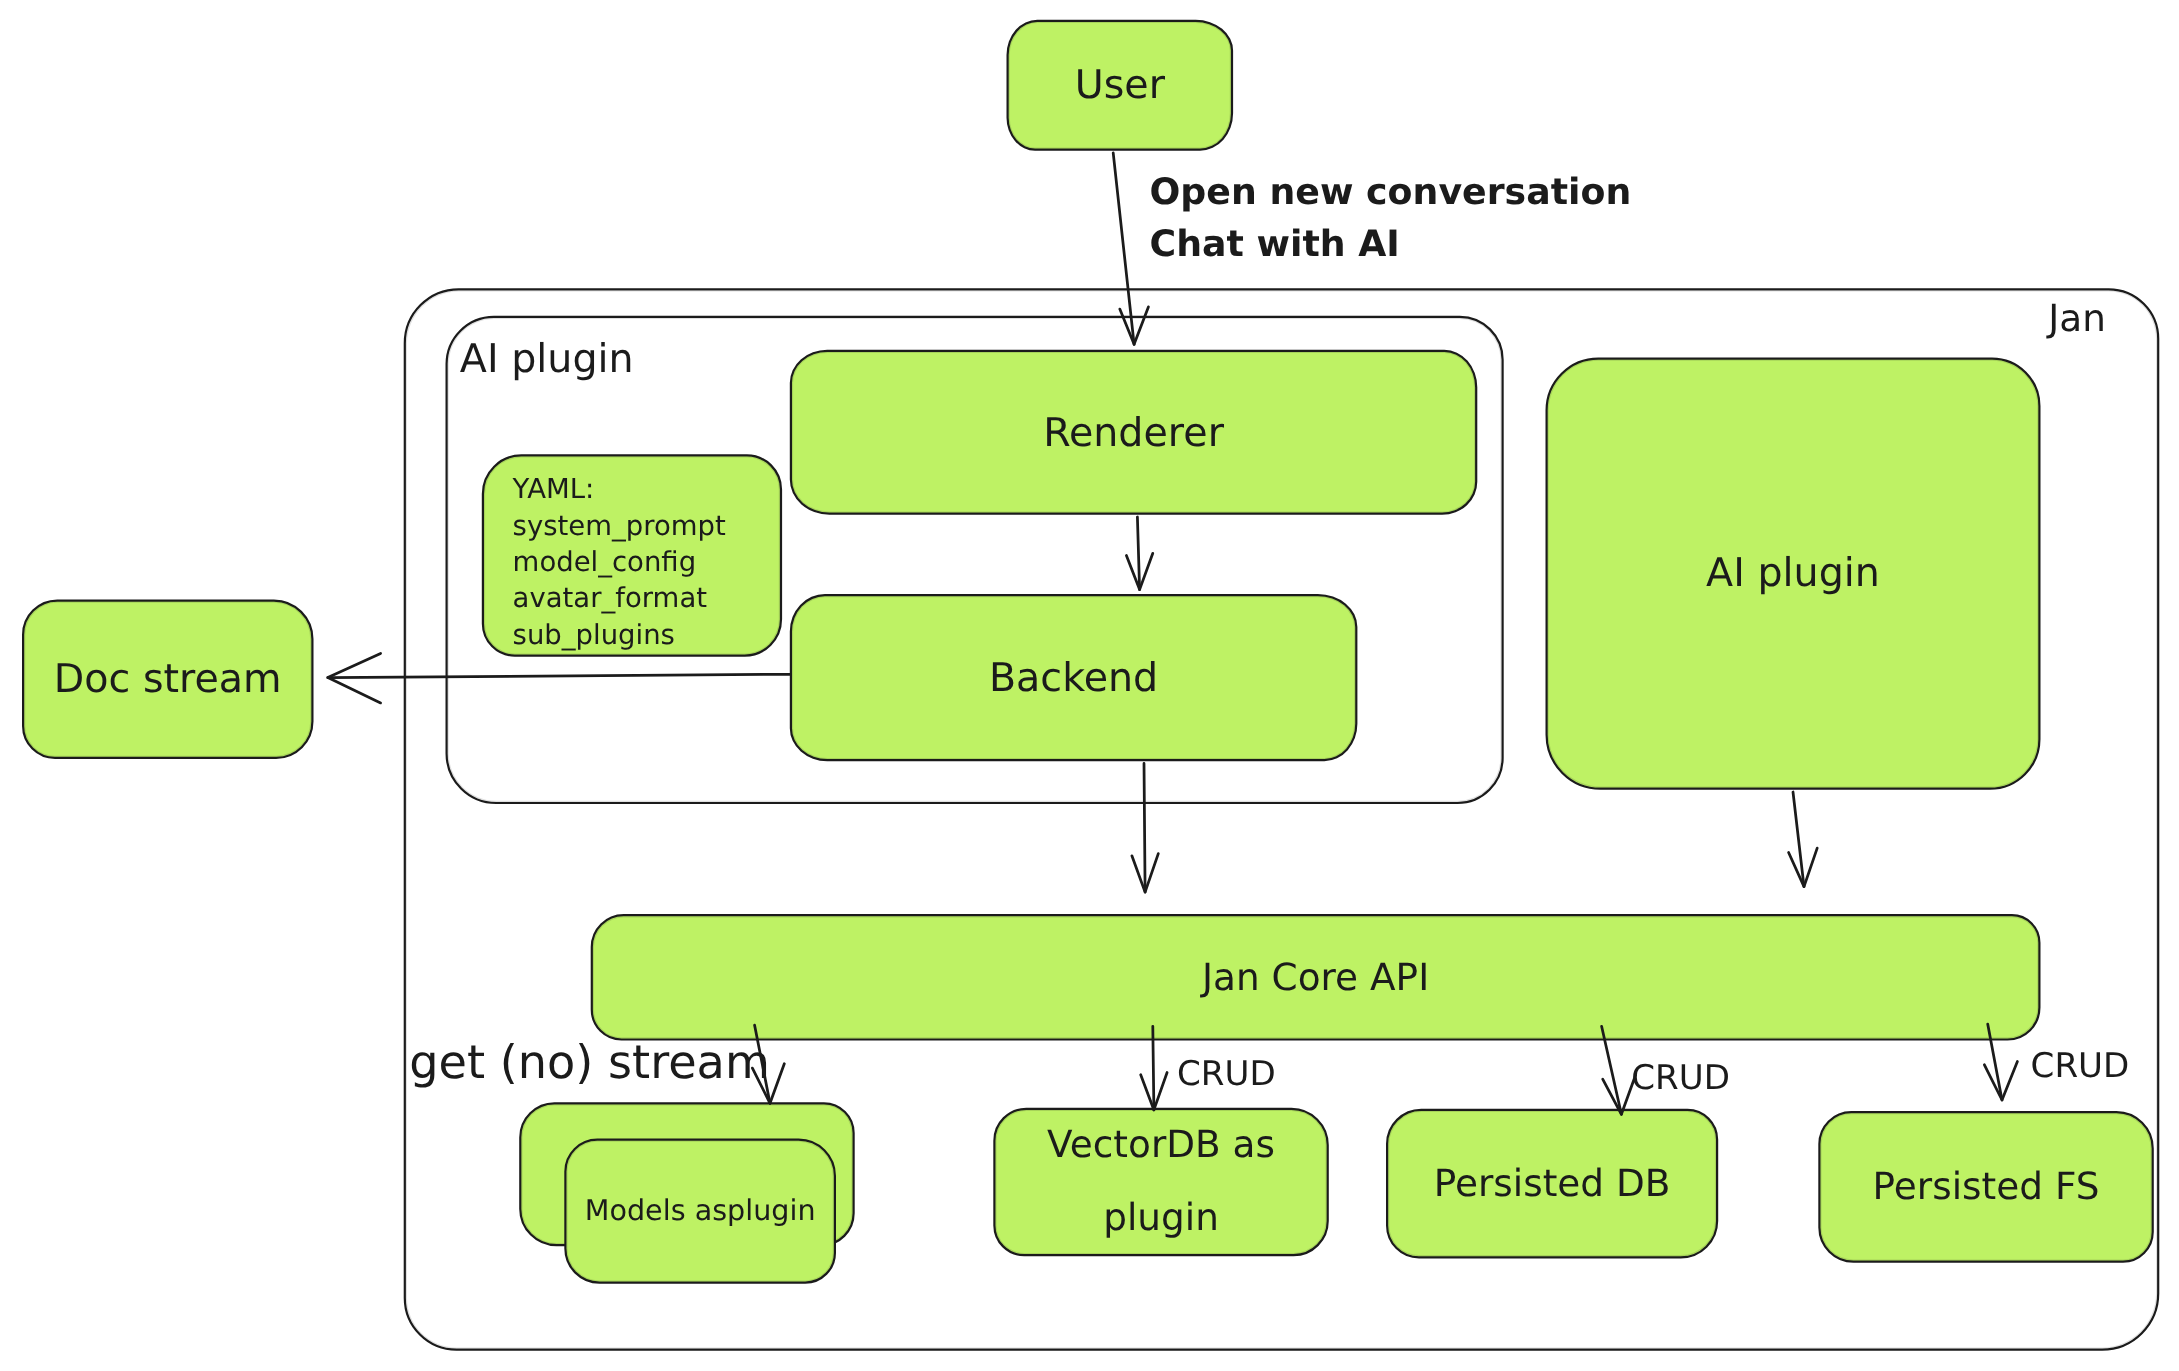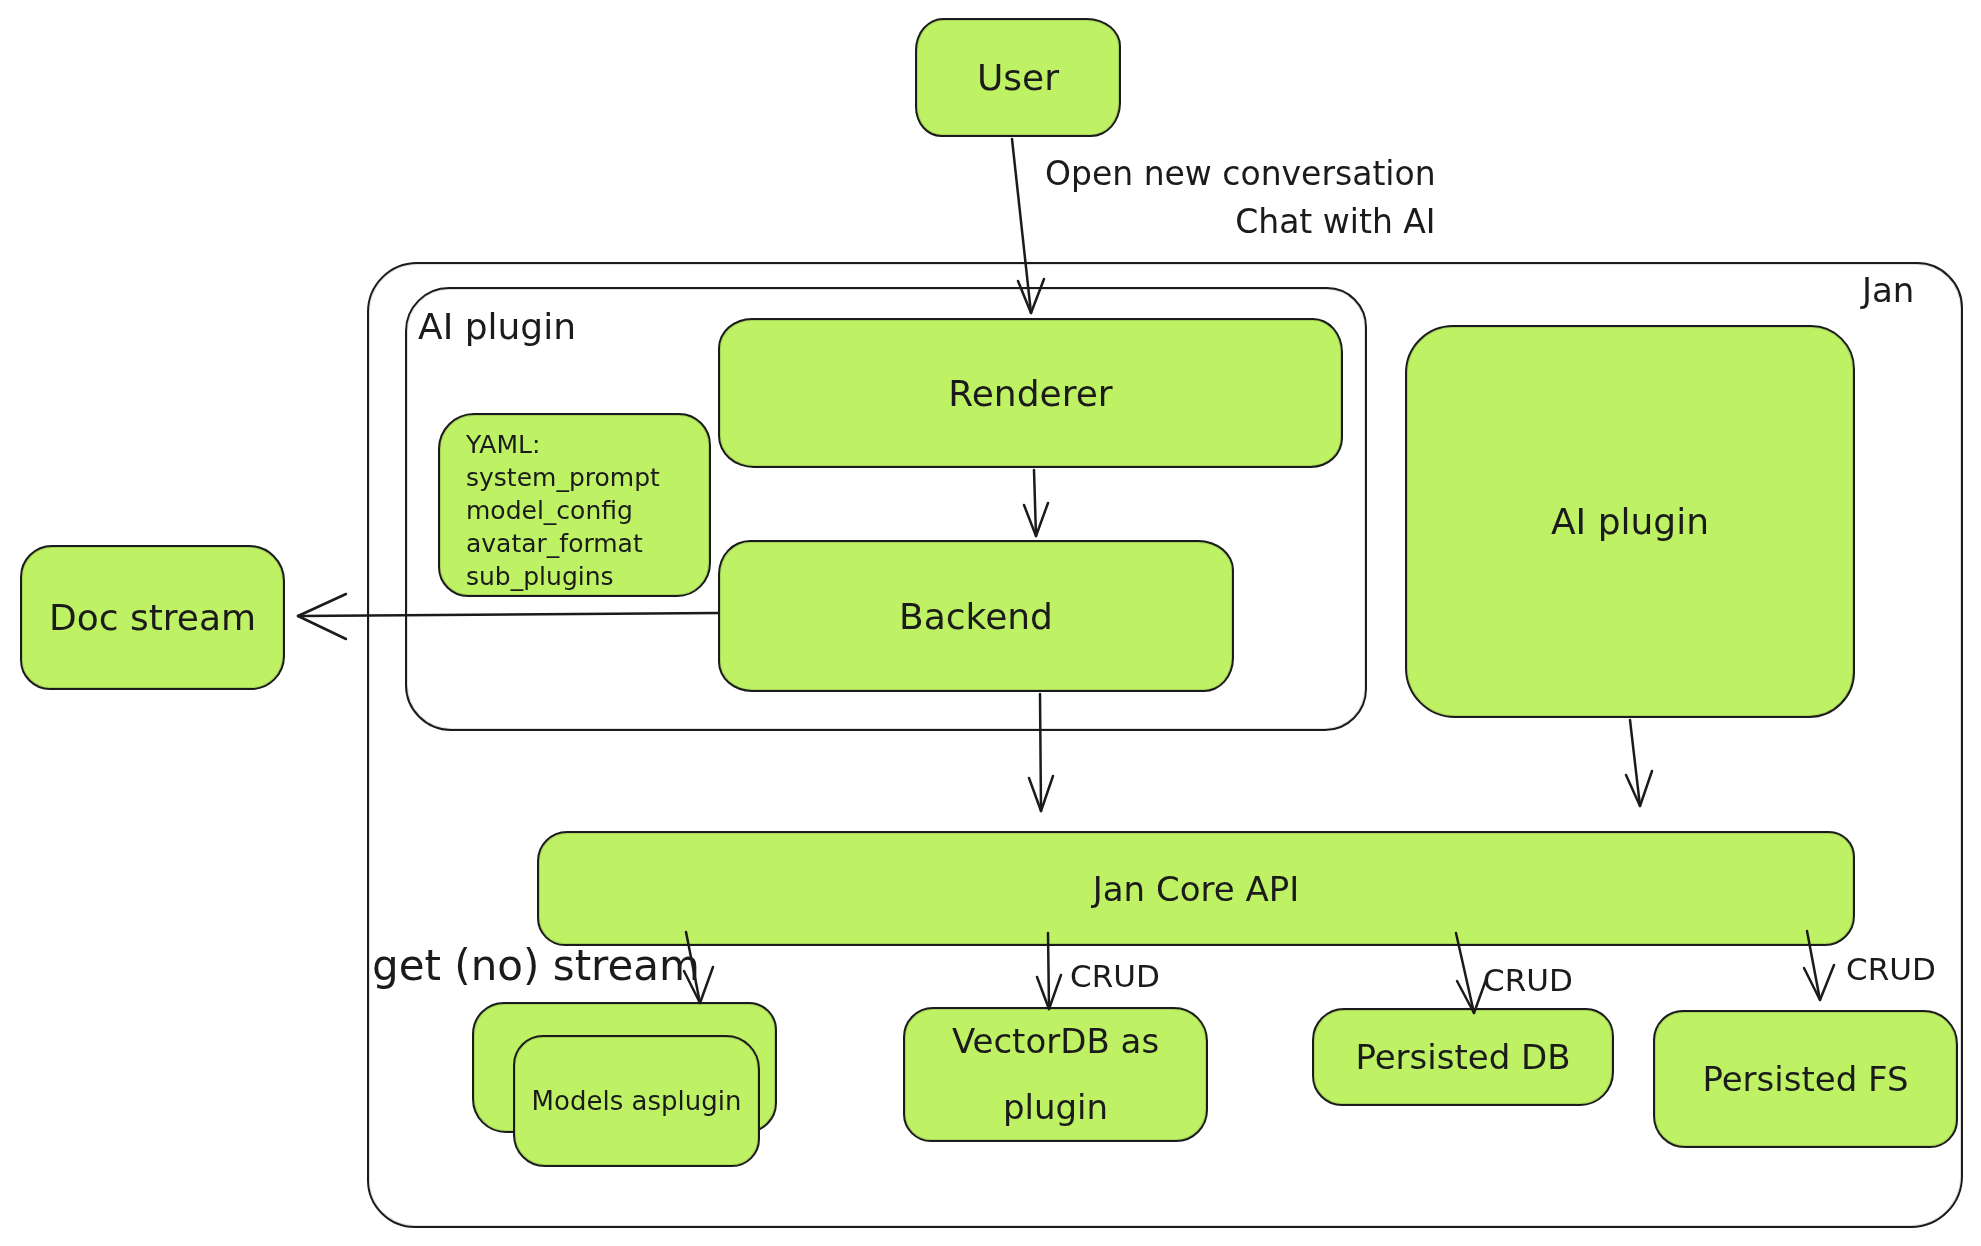--- a/index.html
+++ b/index.html
@@ -31,26 +31,26 @@
     border-radius:48px 44px 46px 50px;}
   .doc-sources-node{left:20px;top:545px;width:265px;height:145px;font-size:36px;
     border-radius:32px 36px 34px 30px;}
   .core-api-node{left:537px;top:815px;width:1318px;height:115px;font-size:34px;
     border-radius:30px 26px 30px 28px;margin-top:16px;}
   .models-back-box{left:472px;top:1002px;width:305px;height:131px;border-radius:32px 28px 30px 34px;}
   .models-node{left:513px;top:1035px;width:247px;height:132px;font-size:26px;line-height:45px;
     flex-direction:row;border-radius:30px 34px 28px 32px;}
   .vectordb-node{left:903px;top:1007px;width:305px;height:135px;font-size:34px;line-height:45px;
     flex-direction:column;border-radius:30px 34px 32px 28px;gap:21px;}
-  .persisted-db-node{left:1312px;top:1008px;width:302px;height:98px;font-size:34px;
+  .persisted-db-node{left:1260px;top:1008px;width:302px;height:136px;font-size:34px;
     border-radius:32px 28px 34px 30px;}
   .persisted-fs-node{left:1653px;top:1010px;width:305px;height:138px;font-size:34px;
     border-radius:30px 34px 28px 32px;}
 
-  .lbl-open-conversation{left:1045px;top:150px;font-size:33px;line-height:48px;text-align:right;}
+  .lbl-open-conversation{left:1045px;top:150px;font-size:33px;line-height:48px;text-align:left;font-weight:bold;}
   .lbl-get-no-stream{left:372px;top:941px;font-size:42px;}
   .lbl-crud-vectordb{left:1070px;top:958px;font-size:31px;}
   .lbl-crud-db{left:1483px;top:962px;font-size:31px;}
   .lbl-crud-fs{left:1846px;top:951px;font-size:31px;}
 
   svg.arrows{position:absolute;left:0;top:0;width:1981px;height:1246px;pointer-events:none;}
   svg.arrows path{stroke:#1b1b1b;stroke-width:2.5;fill:none;stroke-linecap:round;stroke-linejoin:round;}
 </style>
 </head>
 <body>

